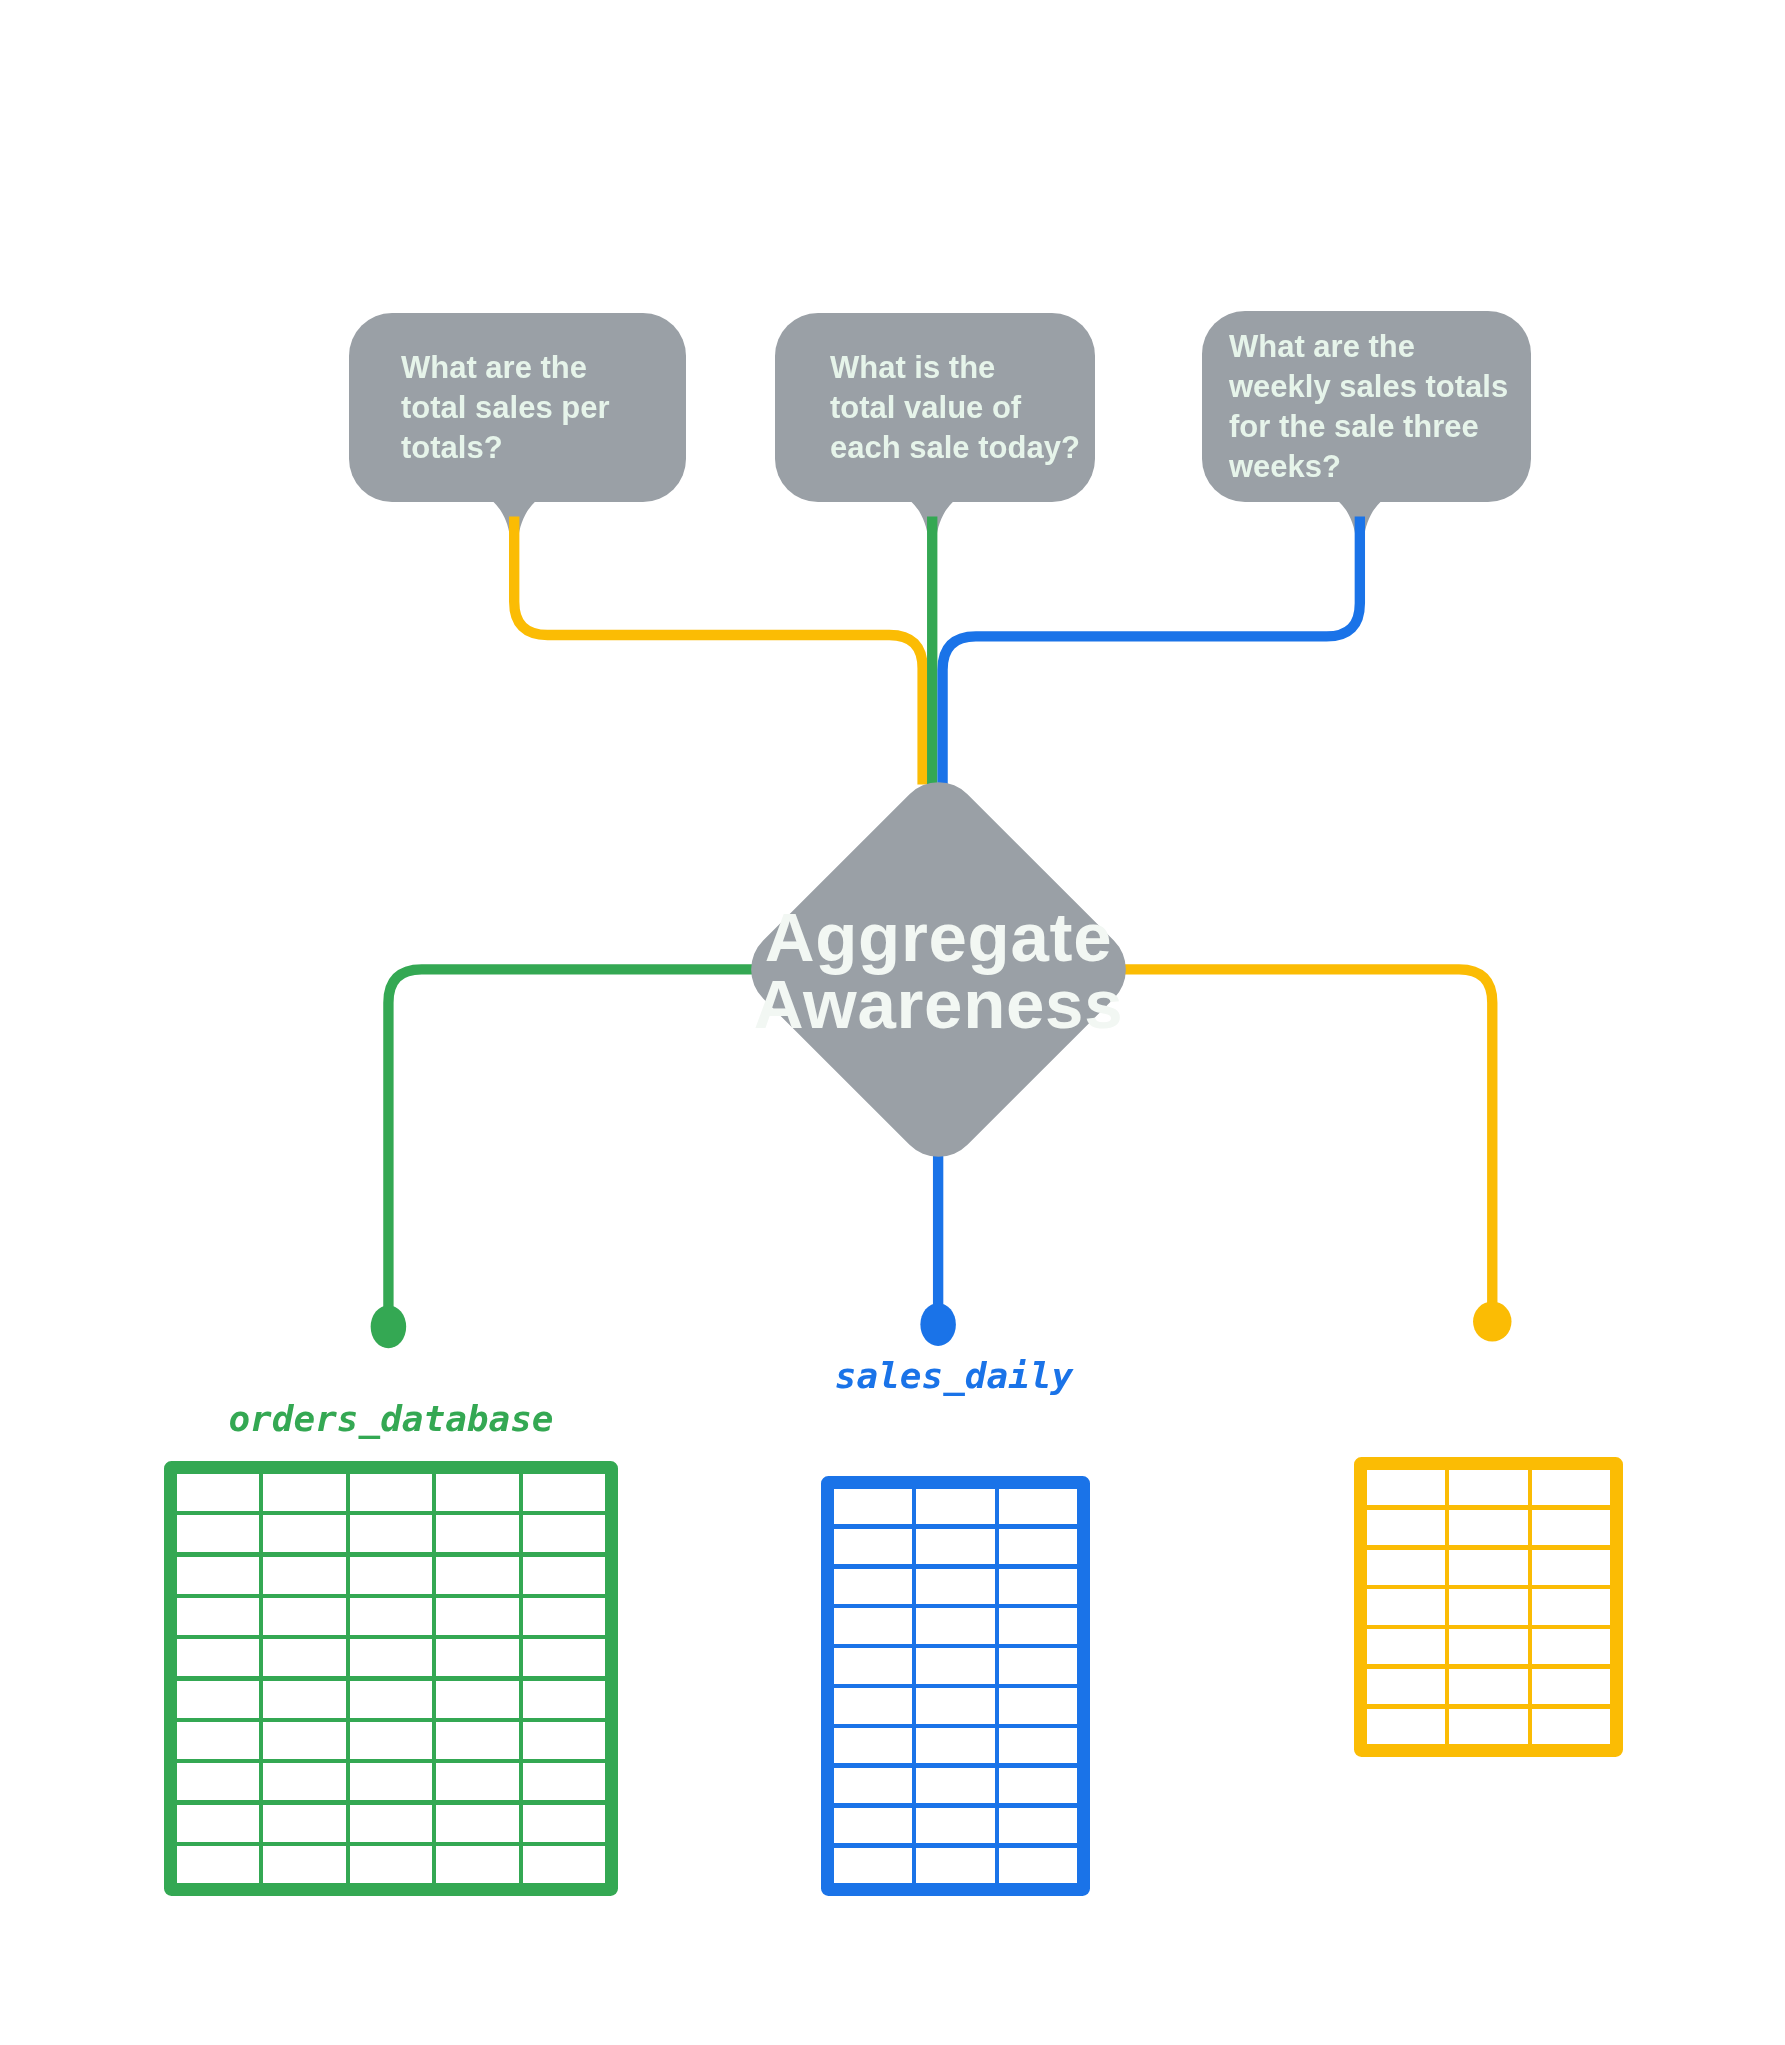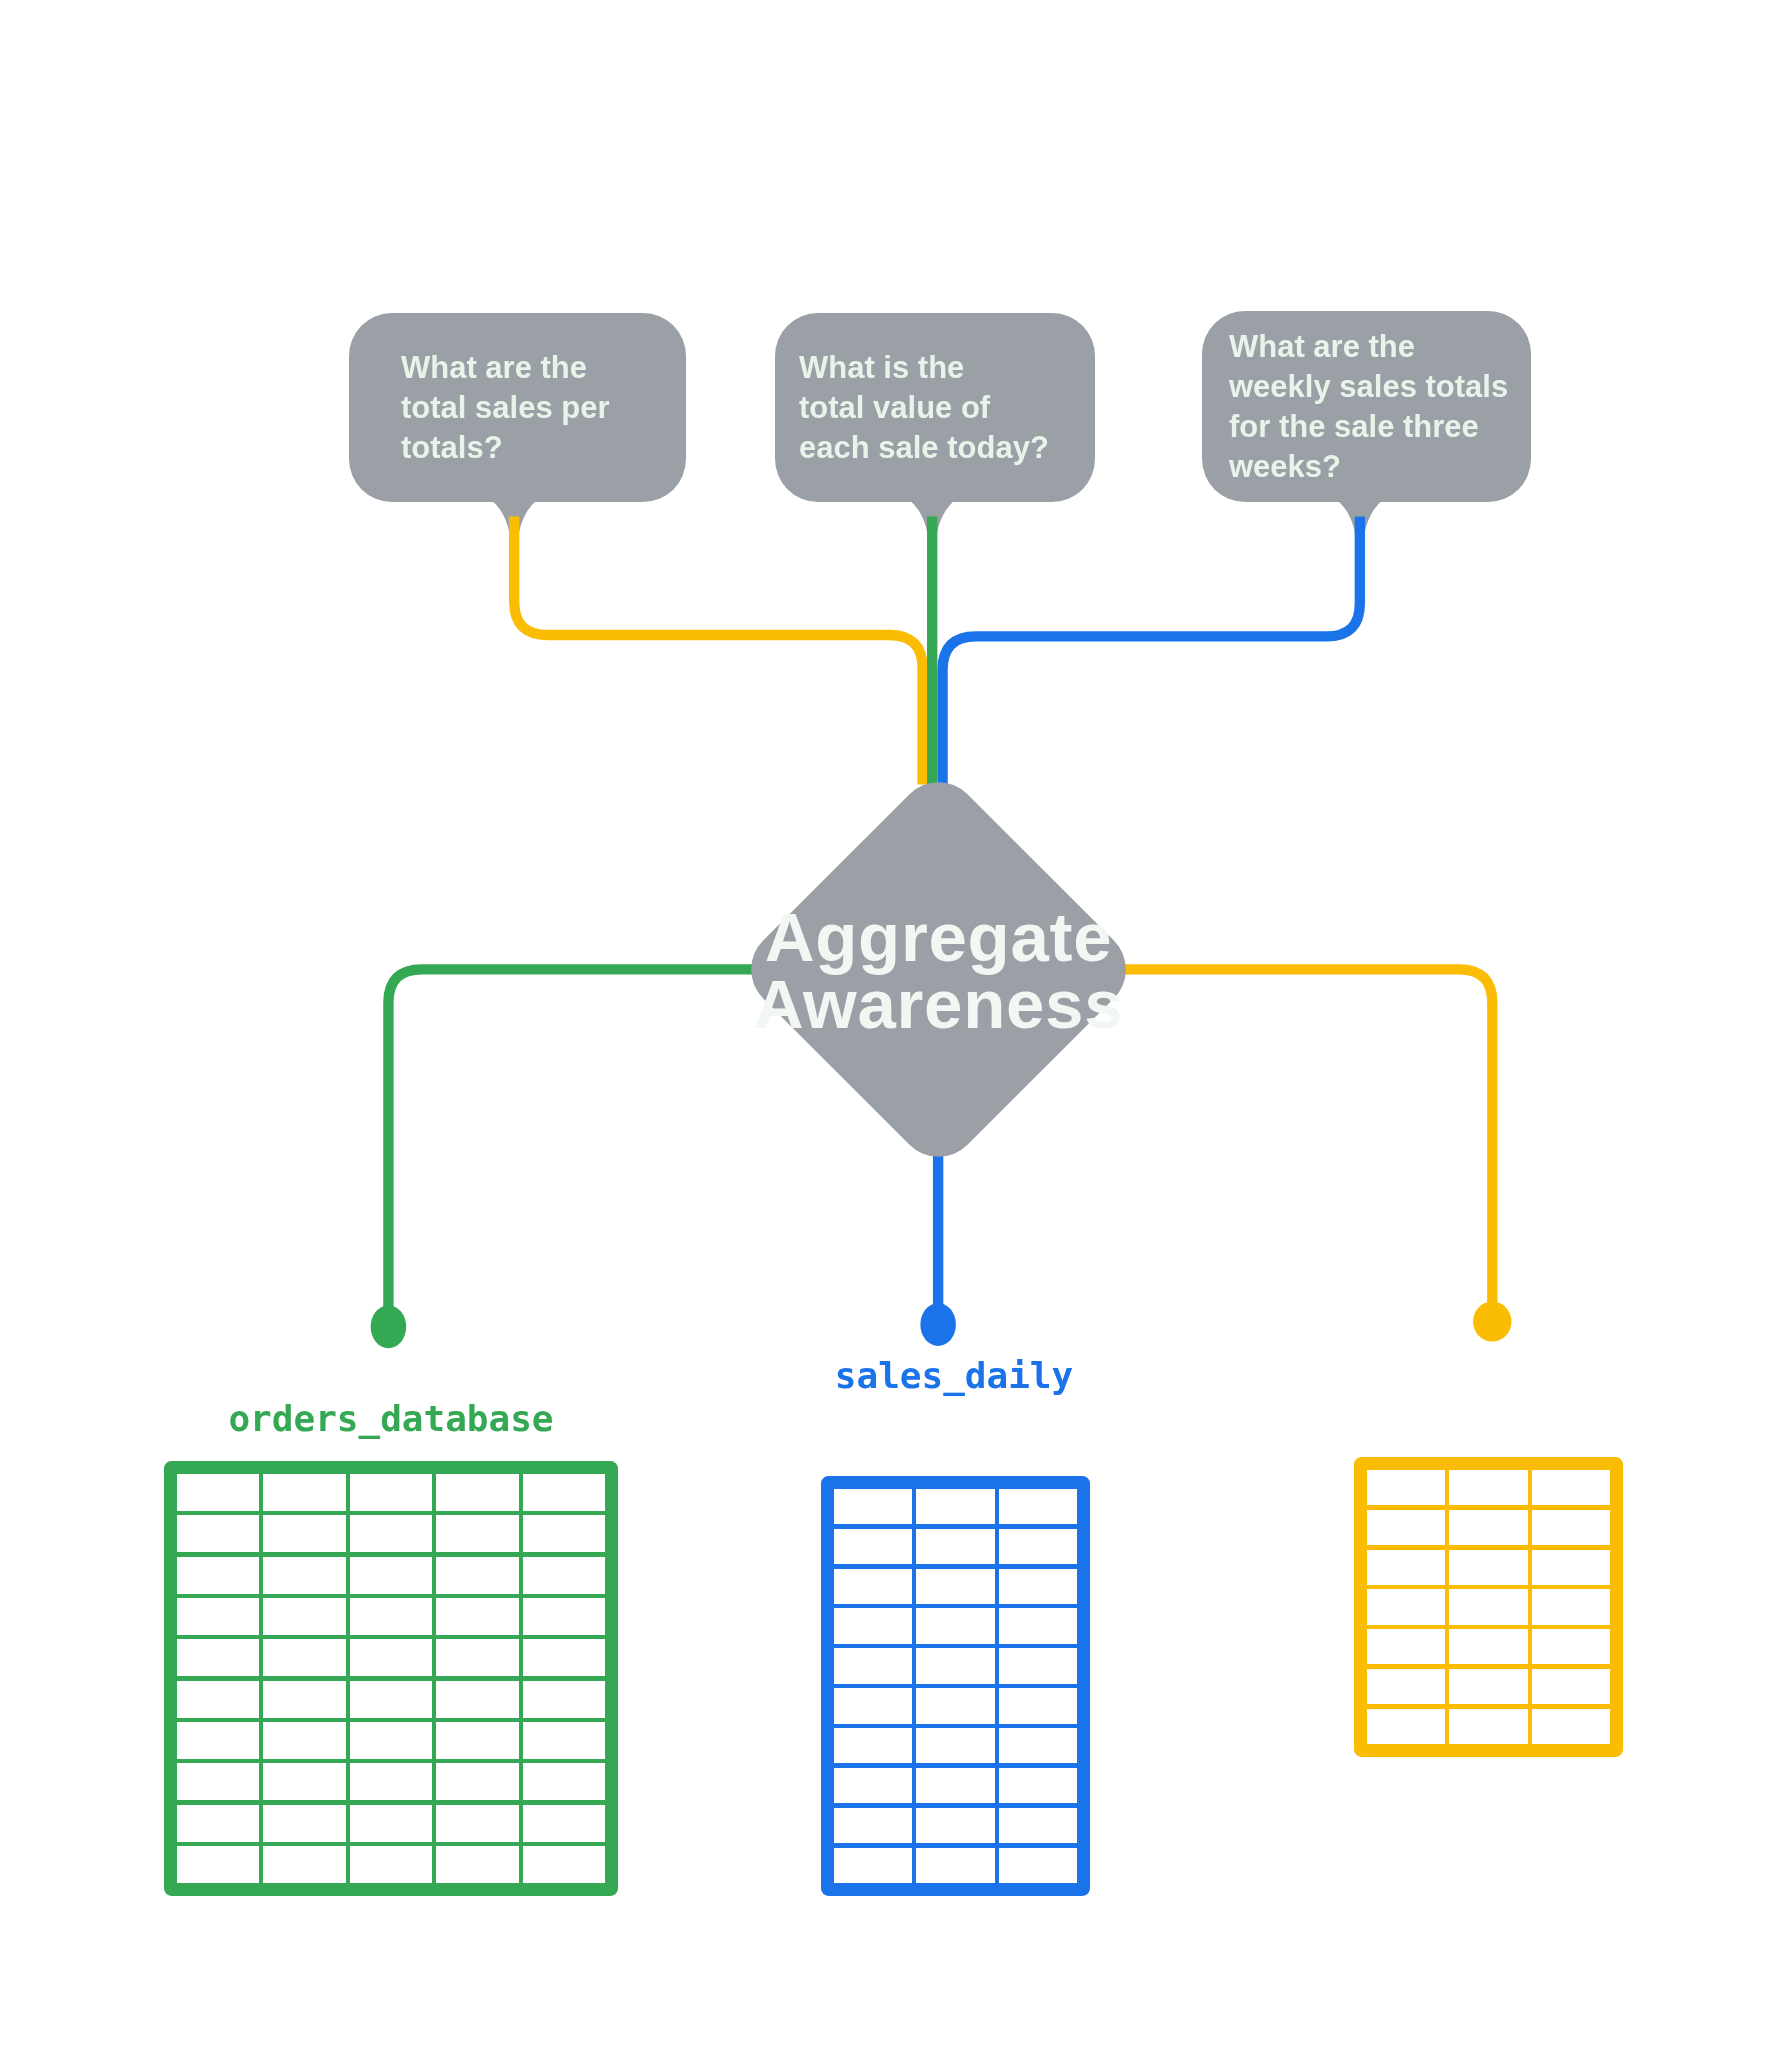--- a/index.html
+++ b/index.html
@@ -37,21 +37,21 @@
     color:var(--c-bubble-text);
     font-weight:bold;
     font-size:31px;
     display:flex;
     flex-direction:column;
     justify-content:center;
     box-sizing:border-box;
   }
   .bubble .bline{line-height:40px; white-space:nowrap;}
   #bubble-1{left:349px; top:313px; width:337px; height:189px; padding-left:52px;}
-  #bubble-2{left:775px; top:313px; width:320px; height:189px; padding-left:24px;}
+  #bubble-2{left:775px; top:313px; width:320px; height:189px; padding-left:55px;}
   #bubble-3{left:1202px; top:311px; width:329px; height:191px; padding-left:27px;}
 
   
   .diamond{
     position:absolute;
     z-index:2;
     left:794px; top:825px;
     width:289px; height:289px;
     background:var(--c-gray);
     border-radius:41px;
@@ -87,20 +87,21 @@
 
   .tlabel{
     position:absolute;
     z-index:2;
     font-family:"DejaVu Sans Mono", monospace;
     font-weight:bold;
     font-size:36px;
     line-height:44px;
     text-align:center;
     white-space:nowrap;
+    font-style:italic;
   }
   #label-green{left:164px; width:454px; top:1397px; color:var(--c-green);}
   #label-blue{left:784px; width:340px; top:1354px; color:var(--c-blue);}
   #label-yellow{left:1321px; width:340px; top:1354px; color:var(--c-yellow);}
 </style>
 </head>
 <body>
 
 <div class="canvas">
 

